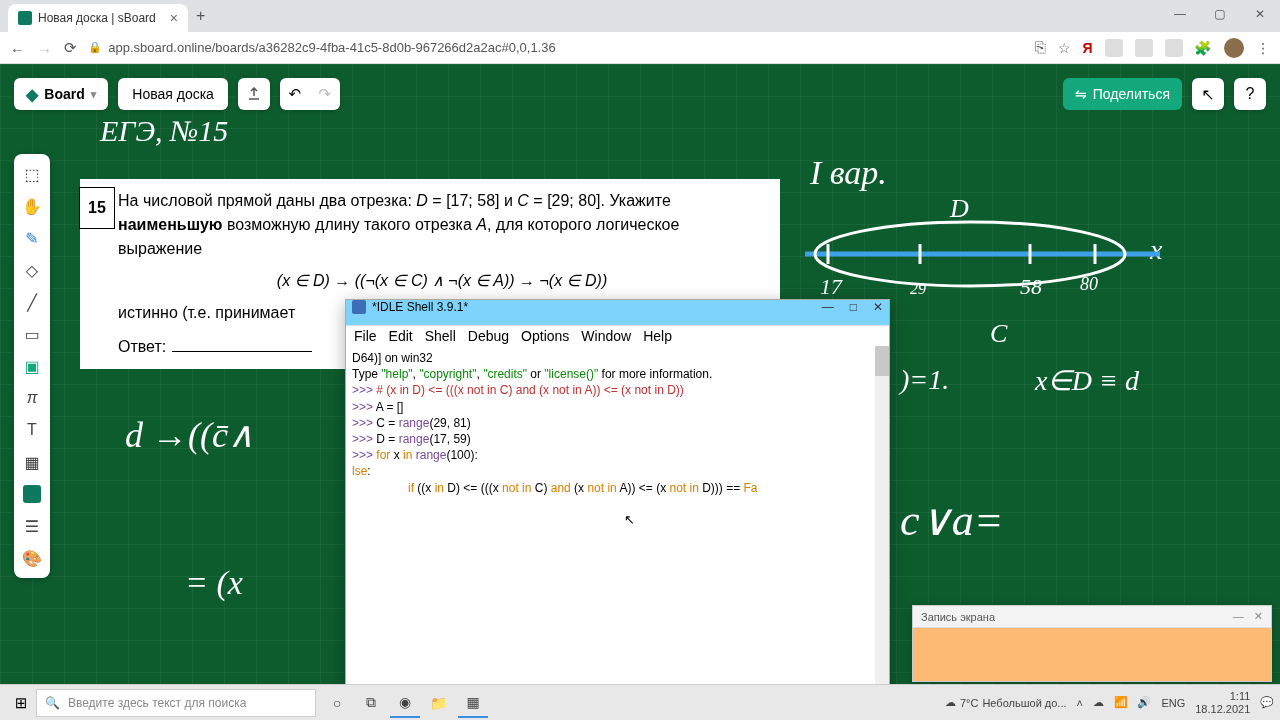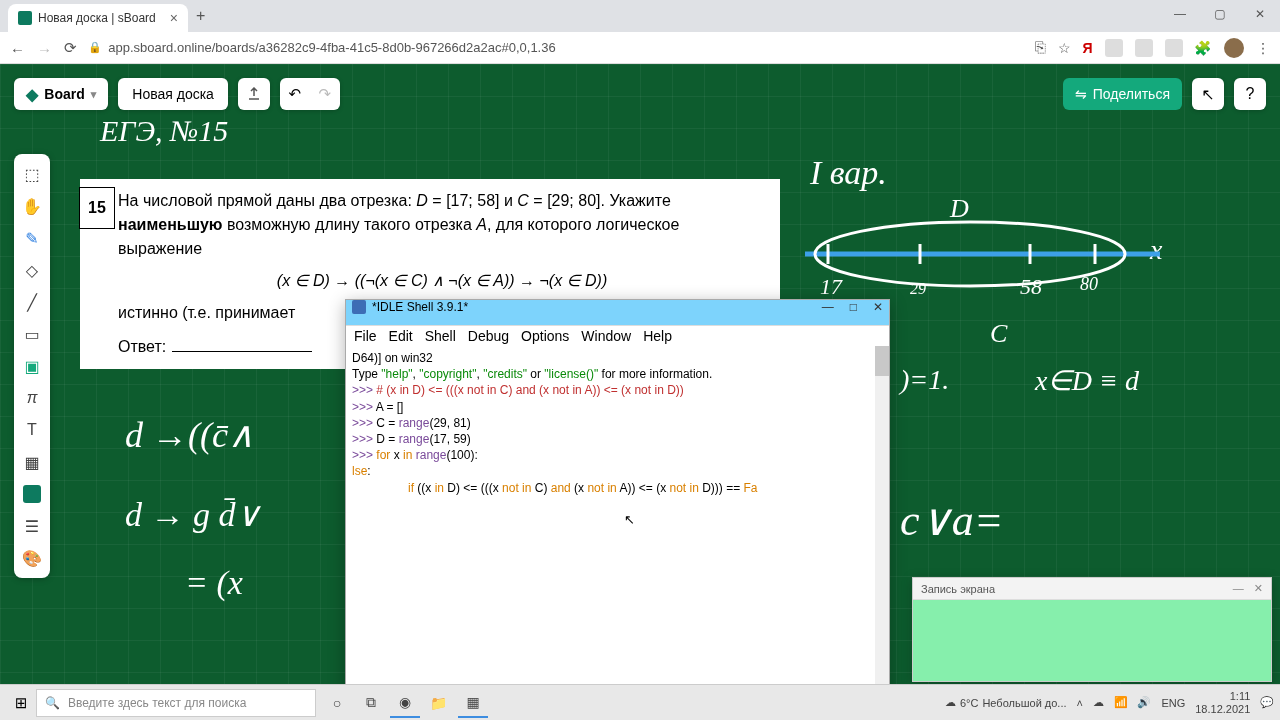--- a/index.html
+++ b/index.html
@@ -50,21 +50,21 @@
 .idle-menu{height:20px;background:#fff;display:flex;gap:12px;padding:0 8px;font-family:"Segoe UI",Arial;font-size:14px;align-items:center}
 .idle-menu span{cursor:pointer}
 .idle-body{padding:4px 6px;font-size:12px;line-height:1.35;position:relative;height:348px}
 .idle-body .sb{position:absolute;right:0;top:0;width:14px;height:100%;background:#f0f0f0}
 .idle-body .sb::before{content:"";position:absolute;top:0;width:14px;height:30px;background:#c8c8c8}
 .kw{color:#d98000}
 .cm{color:#c03030}
 .str{color:#0a8a0a}
 .pr{color:#7a4a9a}
 .cursor{position:absolute;left:278px;top:165px;font-size:13px;color:#000}
-.rec{position:absolute;right:8px;bottom:38px;width:360px;height:105px;background:#86efac;border:1px solid #ccc;box-shadow:0 2px 10px rgba(0,0,0,.25);z-index:20}
+.rec{position:absolute;right:8px;bottom:38px;width:360px;height:77px;background:#fdba74;border:1px solid #ccc;box-shadow:0 2px 10px rgba(0,0,0,.25);z-index:20}
 .rec-title{height:22px;background:#f3f3f3;border-bottom:1px solid #ddd;display:flex;align-items:center;padding:0 8px;font-size:11px;color:#555}
 .rec-title .rc{margin-left:auto;display:flex;gap:10px;color:#888}
 .rec-title .rc span{cursor:pointer}
 .rec-body{display:flex;align-items:center;justify-content:space-between;height:82px;padding:0 22px}
 .rec-time{font-size:30px;color:#333}
 .rec-btns{display:flex;gap:18px}
 .rbwrap{display:flex;flex-direction:column;align-items:center;gap:3px}
 .rb{width:36px;height:36px;border:2px solid #888;border-radius:50%;display:flex;align-items:center;justify-content:center;cursor:pointer;font-size:14px;color:#555}
 .rblbl{font-size:11px;color:#555}
 .taskbar{position:absolute;bottom:0;left:0;right:0;height:36px;background:#e8e8e8;border-top:1px solid #ccc;display:flex;align-items:center;padding:0 6px;font-size:12px;z-index:30}
@@ -164,21 +164,20 @@
   <div class="hw" style="left:950px;top:130px;font-size:26px">D</div>
   <div class="hw" style="left:1150px;top:170px;font-size:28px">x</div>
   <div class="hw" style="left:820px;top:210px;font-size:22px">17</div>
   <div class="hw" style="left:910px;top:216px;font-size:16px">29</div>
   <div class="hw" style="left:1020px;top:210px;font-size:22px">58</div>
   <div class="hw" style="left:1080px;top:210px;font-size:18px">80</div>
   <div class="hw" style="left:990px;top:255px;font-size:26px">C</div>
   <div class="hw" style="left:900px;top:300px;font-size:28px">)=1.</div>
   <div class="hw" style="left:1035px;top:300px;font-size:28px">x∈D ≡ d</div>
   <div class="hw" style="left:125px;top:350px;font-size:36px">d →((c̄∧</div>
-  <div class="hw" style="left:125px;top:430px;font-size:34px">d → g    d̄∨</div>
   <div class="hw" style="left:185px;top:500px;font-size:34px">= (x</div>
   <div class="hw" style="left:900px;top:430px;font-size:44px">c∨a=</div>
 
   <svg style="position:absolute;left:800px;top:150px;z-index:2" width="380" height="110">
     <line x1="5" y1="40" x2="360" y2="40" stroke="#3da0e8" stroke-width="5"></line>
     <ellipse cx="170" cy="40" rx="155" ry="32" stroke="#fff" stroke-width="3" fill="none"></ellipse>
     <line x1="28" y1="30" x2="28" y2="50" stroke="#fff" stroke-width="3"></line>
     <line x1="120" y1="30" x2="120" y2="50" stroke="#fff" stroke-width="3"></line>
     <line x1="230" y1="30" x2="230" y2="50" stroke="#fff" stroke-width="3"></line>
     <line x1="295" y1="30" x2="295" y2="50" stroke="#fff" stroke-width="3"></line>
@@ -249,21 +248,21 @@
   <div class="tbicons">
     <div>○</div>
     <div>⧉</div>
     <div class="active">◉</div>
     <div>📁</div>
     <div class="active">▦</div>
   </div>
   <div class="tray">
     <div class="weather">
       <span>☁</span>
-      <span>6°C</span>
+      <span>7°C</span>
       <span>Небольшой до...</span>
     </div>
     <span>˄</span>
     <span>☁</span>
     <span>📶</span>
     <span>🔊</span>
     <span>ENG</span>
     <div class="clock">
       <div>1:11</div>
       <div>18.12.2021</div>

